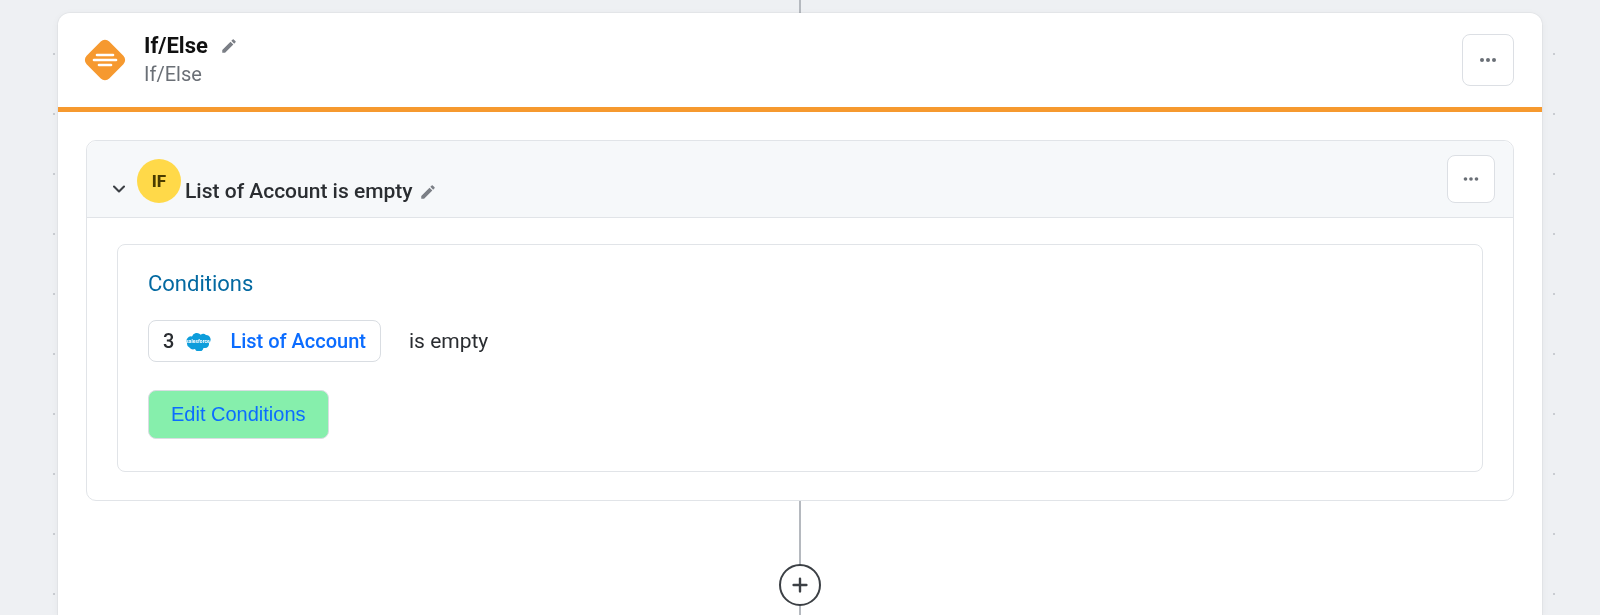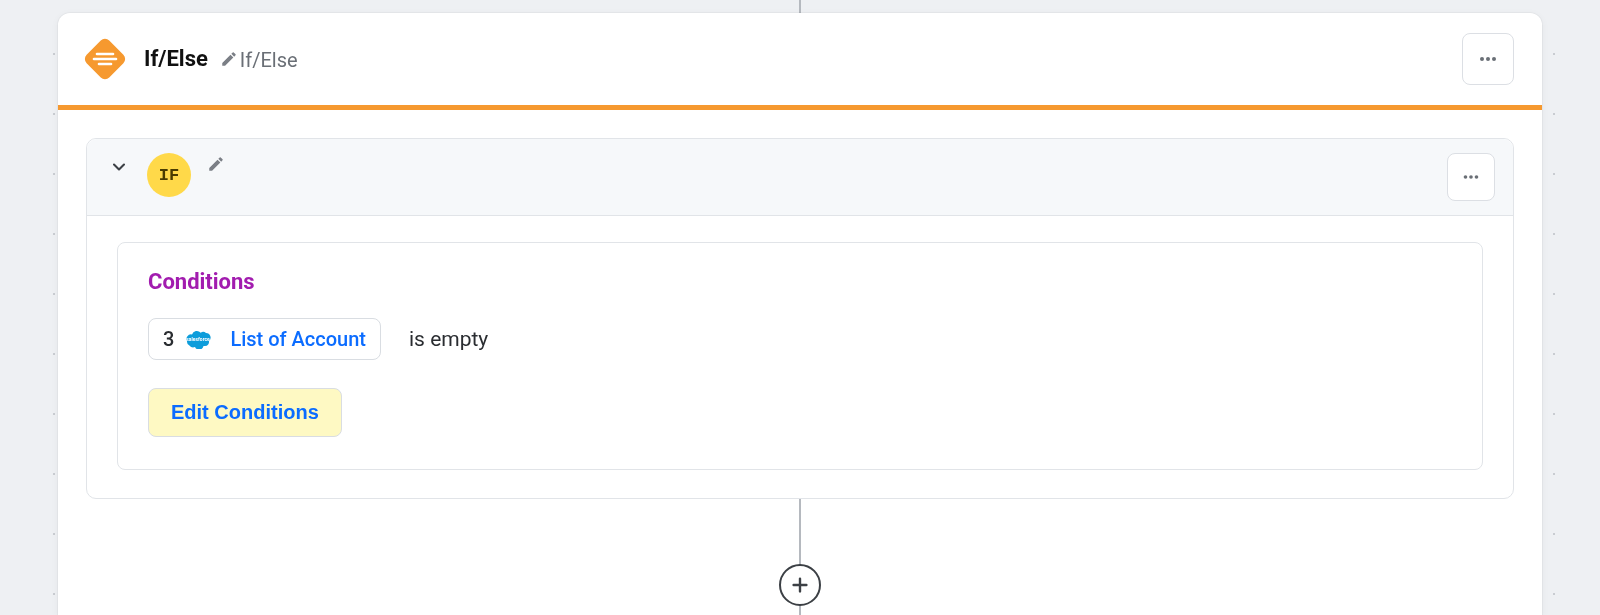--- a/index.html
+++ b/index.html
@@ -48,21 +48,21 @@
   }
   .node-icon {
     width: 46px;
     height: 46px;
     flex: 0 0 46px;
     display: flex;
     align-items: center;
     justify-content: center;
   }
   .node-icon svg { display: block; }
-  .header-titles { flex: 0 0 auto; display: flex; flex-direction: row; }
+  .header-titles { flex: 0 0 auto; display: flex; flex-direction: column; }
   .header-title-row { display: flex; align-items: center; gap: 10px; }
   .header-title {
     font-size: 22px;
     font-weight: 700;
     color: #111;
     line-height: 1.2;
   }
   .header-subtitle {
     font-size: 20px;
     color: #6a6f76;
@@ -94,27 +94,26 @@
     position: relative;
   }
   
   .branch {
     border: 1px solid #e1e4e8;
     border-radius: 10px;
     background: #fff;
   }
   .branch-header {
     display: flex;
-    align-items: flex-start;
-    gap: 14px;
+    align-items: flex-end;
+    gap: 4px;
     padding: 14px 18px;
     background: #f6f8fa;
     border-bottom: 1px solid #e1e4e8;
     border-radius: 10px 10px 0 0;
-    font-family: Liberation Mono, monospace;
   }
   .chevron-btn {
     width: 28px; height: 28px;
     background: transparent; border: none; cursor: pointer;
     display: inline-flex; align-items: center; justify-content: center;
     color: #3c4045;
   }
   .if-chip {
     width: 44px; height: 44px;
     border-radius: 50%;
@@ -135,22 +134,22 @@
   .branch-body {
     padding: 26px 30px 28px 30px;
   }
   .conditions-box {
     border: 1px solid #e1e4e8;
     border-radius: 8px;
     padding: 26px 30px 32px 30px;
   }
   .conditions-title {
     font-size: 22px;
-    font-weight: 700;
-    color: #a21caf;
+    font-weight: 400;
+    color: #0369a1;
     margin-bottom: 24px;
   }
   .cond-row {
     display: flex; align-items: center; gap: 12px;
     margin-bottom: 28px;
   }
   .pill {
     display: inline-flex; align-items: center; gap: 10px;
     border: 1px solid #d9dde2;
     border-radius: 8px;
@@ -172,24 +171,24 @@
   }
   .cond-op {
     font-size: 21px;
     color: #2a2d31;
     margin-left: 16px;
   }
   .edit-btn {
     display: inline-flex; align-items: center; justify-content: center;
     border: 1px solid #d9dde2;
     border-radius: 8px;
-    background: #fef9c3;
+    background: #86efac;
     color: #0b6cff;
     font-size: 20px;
-    font-weight: 700;
+    font-weight: 400;
     padding: 12px 22px;
     cursor: pointer;
   }
   
   .connector-below {
     position: absolute;
     left: 50%;
     width: 2px;
     background: #b5b9bf;
     transform: translateX(-1px);
@@ -254,20 +253,21 @@
 
   <div class="card-body">
     <div class="branch">
       <div class="branch-header">
         <button class="chevron-btn" aria-label="Collapse">
           <svg width="20" height="20" viewBox="0 0 24 24">
             <path fill="none" stroke="currentColor" stroke-width="2.5" stroke-linecap="round" stroke-linejoin="round" d="M6 9l6 6 6-6"></path>
           </svg>
         </button>
         <span class="if-chip">IF</span>
+        <span class="branch-title">List of Account is empty</span>
         <button class="pencil-btn" aria-label="Edit branch title">
           <svg width="18" height="18" viewBox="0 0 24 24">
             <path fill="currentColor" d="M3 17.25V21h3.75l11-11.03-3.75-3.75L3 17.25zM20.71 7.04a1 1 0 0 0 0-1.41l-2.34-2.34a1 1 0 0 0-1.41 0L15.13 5.1l3.75 3.75 1.83-1.81z"></path>
           </svg>
         </button>
         <div class="spacer"></div>
         <button class="kebab-btn" aria-label="Branch actions">
           <svg width="22" height="22" viewBox="0 0 24 24">
             <circle cx="6" cy="12" r="2" fill="currentColor"></circle>
             <circle cx="12" cy="12" r="2" fill="currentColor"></circle>

